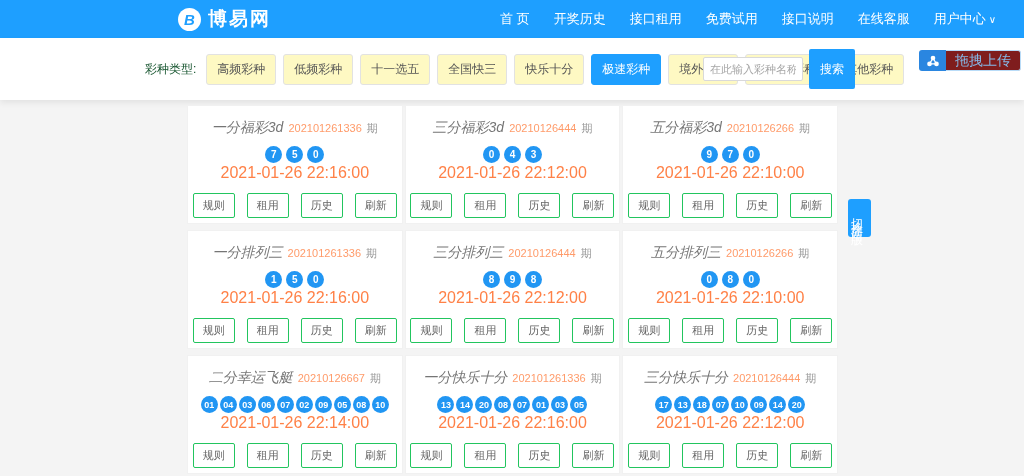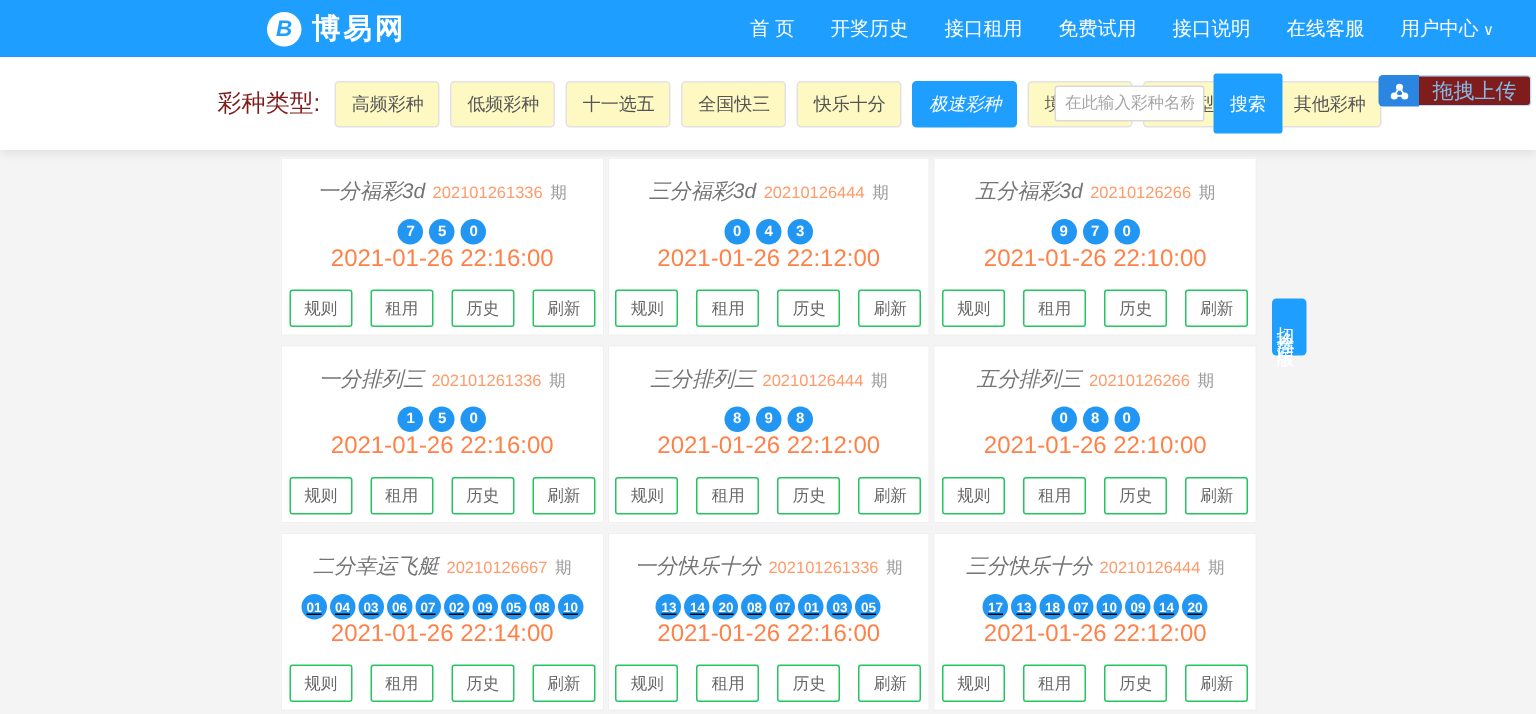--- a/index.html
+++ b/index.html
@@ -14,24 +14,24 @@
     display:flex; align-items:center; justify-content:center; }
   .logo-text { color:#ffffff; font-size:19px; font-weight:bold; letter-spacing:2px; }
   .nav { position:absolute; left:500px; display:flex; align-items:center; gap:24px; }
   .nav-item { color:#ffffff; font-size:13px; cursor:pointer; white-space:nowrap; }
   .nav-caret { font-size:10px; margin-left:3px; }
 
   
   .toolbar { height:62px; background:#ffffff; box-shadow:0 3px 6px rgba(0,0,0,0.07);
     display:flex; align-items:center; position:relative; }
   .filter-wrap { position:absolute; left:145px; display:flex; align-items:center; gap:8px; }
-  .filter-label { color:#7f1d1d; font-size:16px; margin-right:2px; white-space:nowrap; }
+  .filter-label { color:#14532d; font-size:12px; margin-right:2px; white-space:nowrap; }
   .filter-tab { border:1px solid #e2e2e2; border-radius:3px; background:#fef9c3;
     color:#555555; font-size:12px; padding:6px 10px; cursor:pointer; white-space:nowrap; }
-  .filter-tab.active { background:#1e9fff; border-color:#1e9fff; color:#ffffff;font-style:italic; }
+  .filter-tab.active { background:#1e9fff; border-color:#1e9fff; color:#ffffff; }
   .search-wrap { position:absolute; left:703px; display:flex; align-items:center; }
   .search-input { width:100px; height:24px; border:1px solid #d9d9d9; border-radius:2px;
     font-size:11px; padding:0 6px; color:#333; outline:none; }
   .search-input::placeholder { color:#a6a6a6; }
   .search-btn { margin-left:6px; height:40px; background:#1e9fff; color:#ffffff; border:none;
     border-radius:2px; font-size:12px; padding:0 11px; cursor:pointer; }
 
   
   .drag-badge { position:absolute; top:50px; right:3px; display:flex; align-items:stretch;
     height:21px; cursor:pointer; }
@@ -44,21 +44,21 @@
   
   .content { position:absolute; top:105px; left:187px; width:651px; }
   .grid { display:grid; grid-template-columns:repeat(3,1fr); column-gap:2px; row-gap:6px; }
   .card { background:#ffffff; height:119px; padding-top:13px; text-align:center;
     border:1px solid #f1f1f1; }
   .card-head { display:flex; align-items:baseline; justify-content:center; gap:5px; }
   .card-title { color:#757575; font-size:14px; white-space:nowrap;font-style:italic; }
   .card-issue { color:#ff9b6a; font-size:11px; }
   .card-issue-suffix { color:#999999; font-size:11px; }
   .balls { display:flex; justify-content:center; align-items:center; gap:4px; margin-top:9px; }
-  .balls.tight { gap:2px;text-decoration:underline; }
+  .balls.tight { gap:2px; }
   .ball { width:17px; height:17px; border-radius:50%; background:#2196f3; color:#ffffff;
     font-size:10px; font-weight:bold; display:flex; align-items:center; justify-content:center; }
   .balls.tight .ball { font-size:9px; }
   .card-time { color:#ff8147; font-size:16px; margin-top:1px; }
   .card-actions { display:flex; justify-content:center; gap:12px; margin-top:11px; }
   .card-action { border:1px solid #22c55e; border-radius:2px; background:#ffffff;
     color:#666666; font-size:11px; padding:4px 9px; cursor:pointer; white-space:nowrap; }
 
   
   .side-tab { position:absolute; left:848px; top:199px; width:23px; background:#1e9fff;

